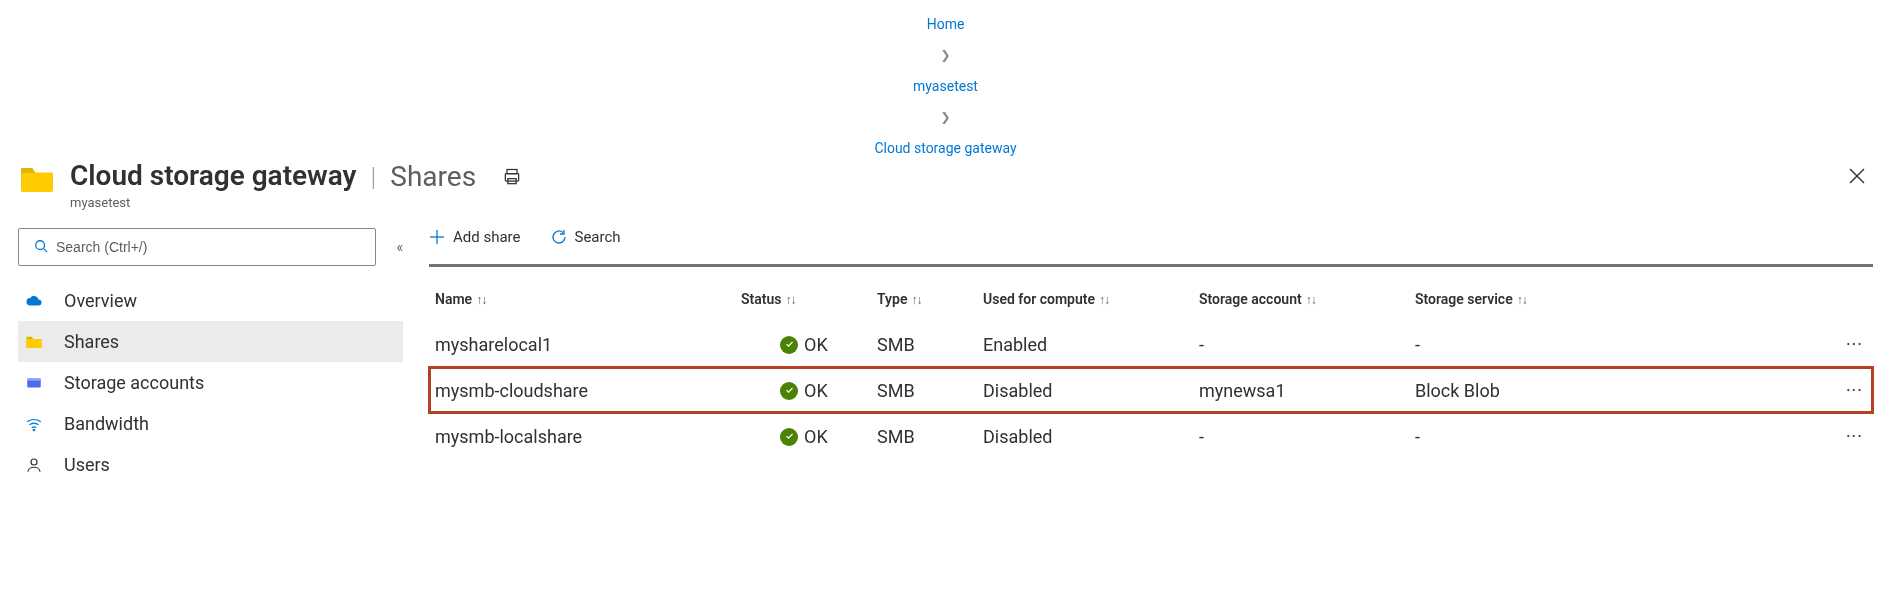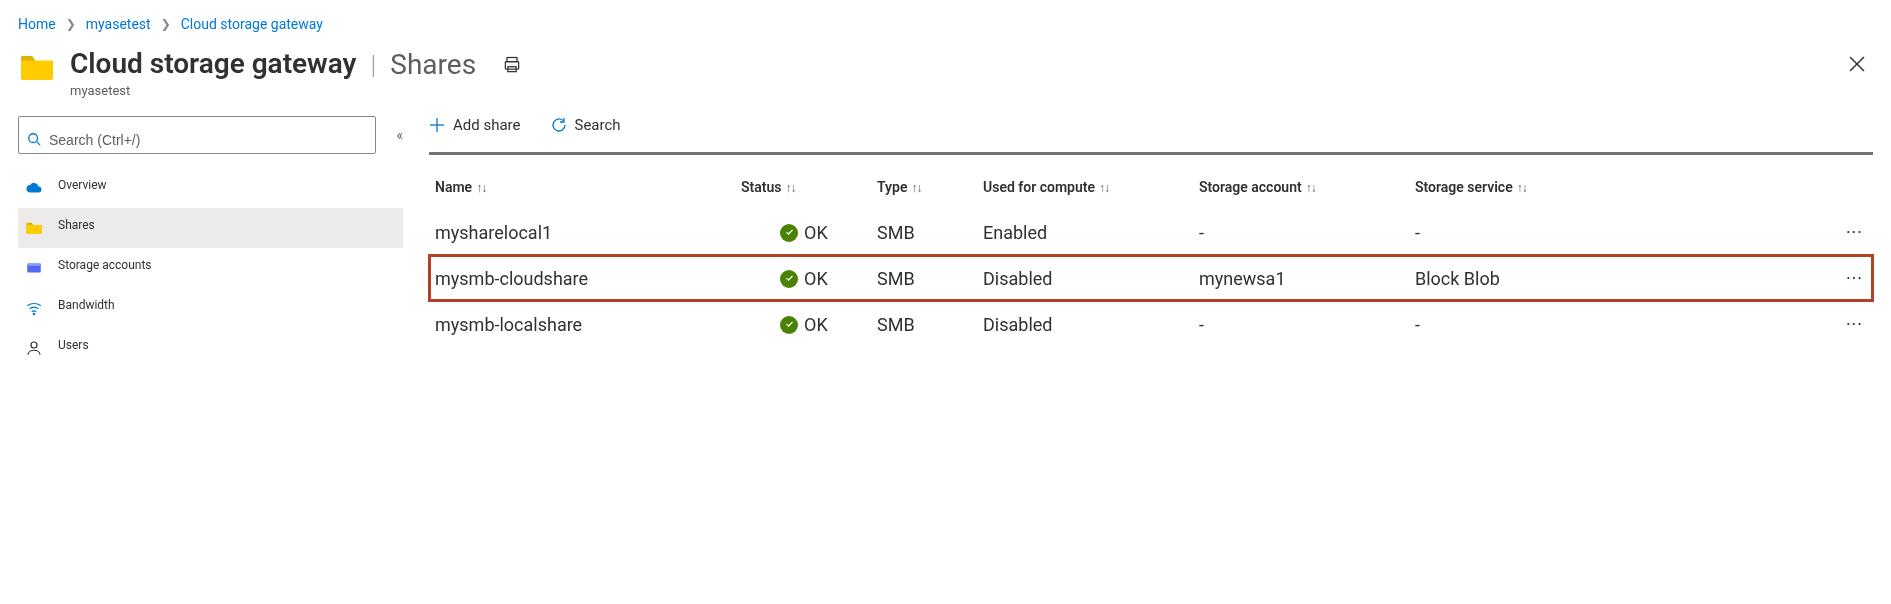--- a/index.html
+++ b/index.html
@@ -10,23 +10,24 @@
     background: #ffffff;
     font-size: 13px;
   }
   .page {
     padding: 16px 18px 8px;
   }
   
   .breadcrumb {
     display: flex;
     align-items: center;
-    gap: 10px;
+    gap: 16px;
     font-size: 14px;
-    margin-bottom: 16px;
+    margin-bottom: 4px;
+    flex-direction: column;
   }
   .breadcrumb a {
     color: #0078d4;
     text-decoration: none;
     cursor: pointer;
   }
   .breadcrumb .sep {
     color: #888;
     font-size: 12px;
   }
@@ -88,44 +89,45 @@
   }
   .search-row {
     display: flex;
     align-items: center;
     gap: 20px;
     margin-bottom: 14px;
   }
   .search-box {
     flex: 1 1 auto;
     display: flex;
-    align-items: flex-end;
+    align-items: center;
     border: 1px solid #8a8886;
     border-radius: 2px;
-    padding: 4px 8px;
+    padding: 4px 15px;
     height: 28px;
   }
   .search-box input {
     border: none;
     outline: none;
     font-size: 14px;
     width: 100%;
     color: #605e5c;
   }
   .search-box input::placeholder { color: #605e5c; }
   .collapse-chevron {
     color: #605e5c;
     font-size: 14px;
     cursor: pointer;
   }
   .nav-item {
     display: flex;
-    gap: 14px;
+    align-items: center;
+    gap: 20px;
     padding: 10px 12px 10px 6px;
-    font-size: 12px;
+    font-size: 18px;
     cursor: pointer;
   }
   .nav-item.selected {
     background: #edebe9;
   }
   .nav-icon {
     width: 20px;
     height: 20px;
     display: inline-flex;
     align-items: center;

